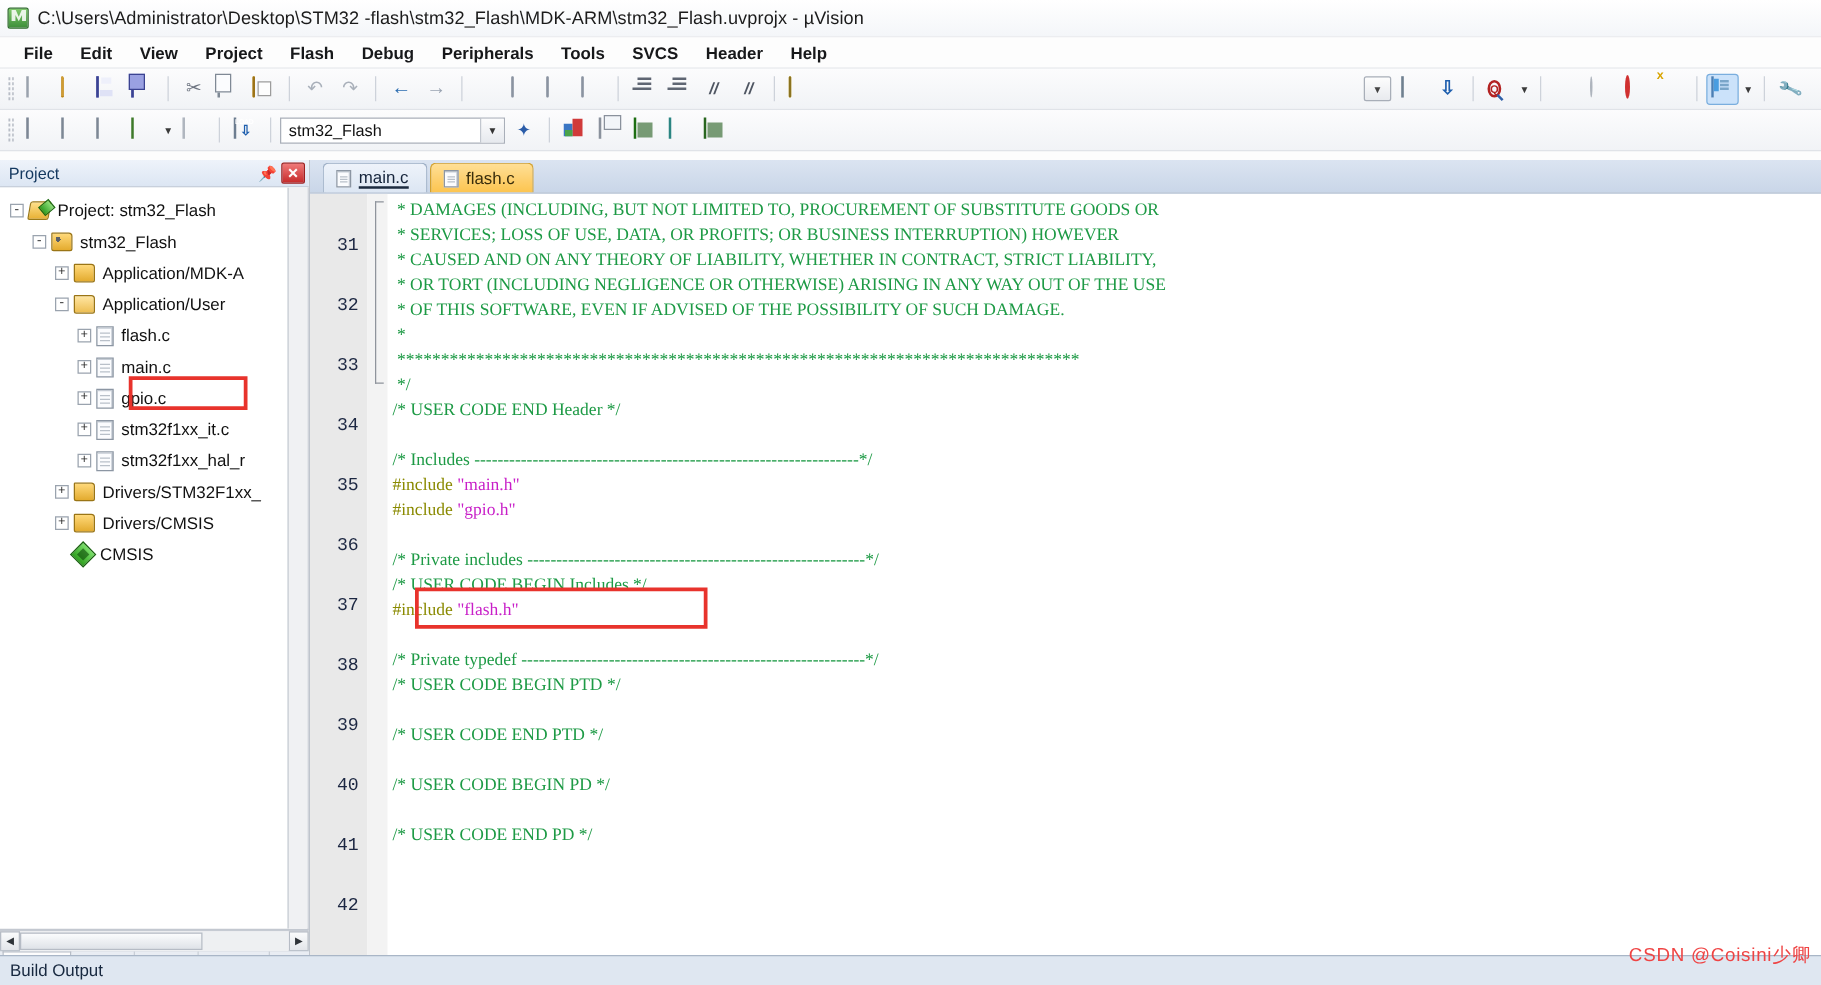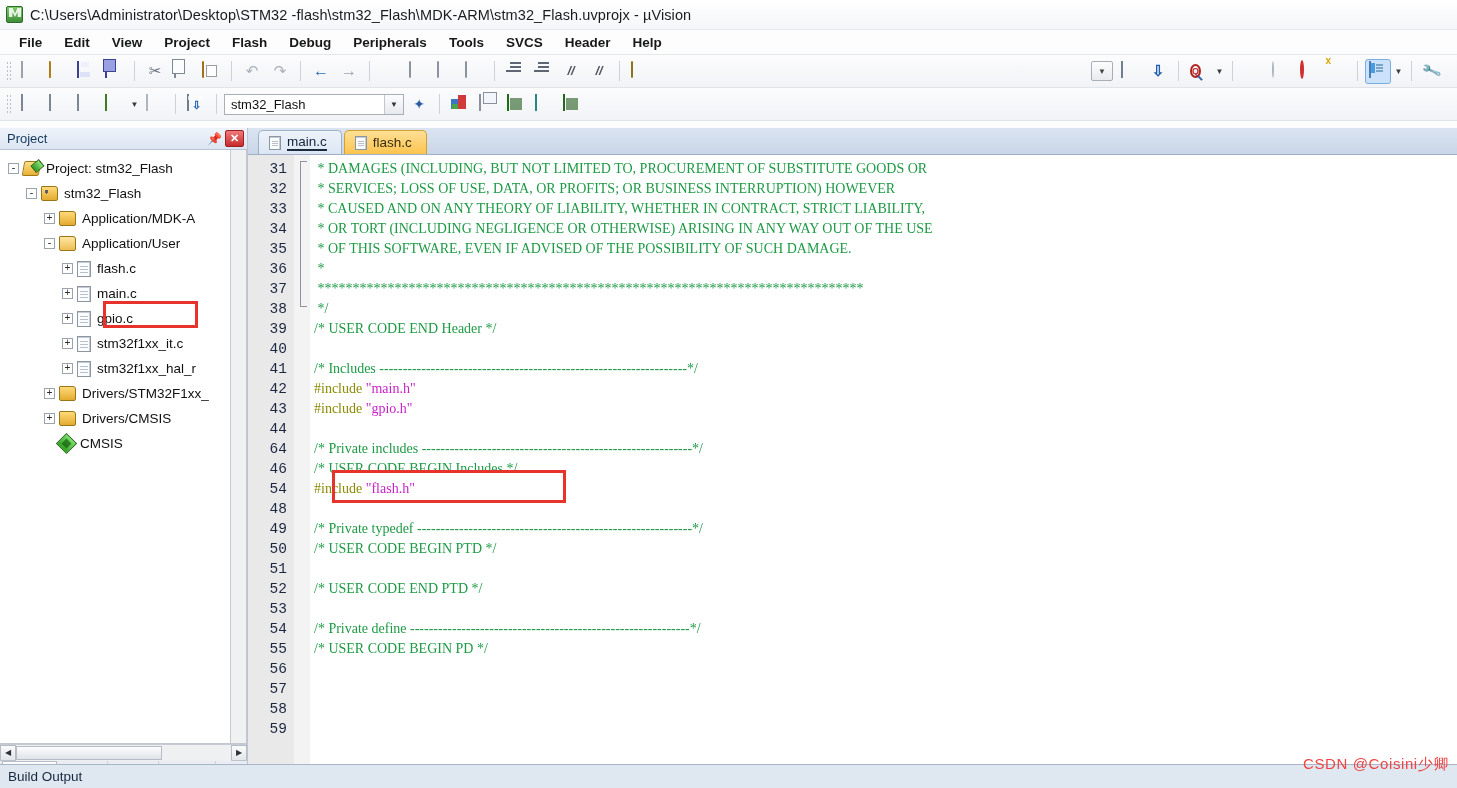--- a/index.html
+++ b/index.html
@@ -221,21 +221,21 @@
   .etab.active .etab-label { border-bottom:2px solid #1b2a3f; }
   .etab.inactive { background:linear-gradient(#ffdf96,#fcc44f); color:#3a2e0c; border-color:#d3a12e; }
   .etab .fico{ width:12px;height:14px;background:#fbfcfe;border:1px solid #8c96a3;flex:none;position:relative;
     box-shadow: inset -3px 3px 0 -2px #c6ccd5;}
   .etab .fico::after{content:"";position:absolute;left:2px;top:4px;width:6px;height:1px;background:#b9c0c9;
     box-shadow:0 2px 0 #b9c0c9,0 4px 0 #b9c0c9;}
 
   .code-wrap { flex:1; display:flex; overflow:hidden; position:relative; background:#fff; }
   .gutter { width:46px; flex:none; background:#e9e9e9; text-align:right; padding-top:4px;
     font-family:"Liberation Mono", monospace; font-size:14.5px; color:#1c2742; }
-  .gutter div { height:20px; line-height:20px; padding-right:7px; }
+  .gutter div { height:20px; line-height:20px; padding-right:7px;margin-top:28px; }
   .foldcol { width:16px; flex:none; background:#f3f3f3; position:relative; }
   .fold-bracket{ position:absolute; left:6px; top:6px; width:7px; height:146px;
     border-left:1px solid #8f949c; border-top:1px solid #8f949c; border-bottom:1px solid #8f949c; }
   .codecol { flex:1; padding-top:4px; overflow:hidden; position:relative;
     font-family:Liberation Serif, serif; font-size:14px; }
   .cline { height:20px; line-height:20px; white-space:pre; padding-left:4px; }
   .cmt { color:#1d9a45; }
   .pp  { color:#8a8a00; }
   .str { color:#c81fc8; }
 
@@ -600,23 +600,23 @@
             <div class="cline">&nbsp;</div>
             <div class="cline"><span class="cmt">/* Private includes ----------------------------------------------------------*/</span></div>
             <div class="cline"><span class="cmt">/* USER CODE BEGIN Includes */</span></div>
             <div class="cline"><span class="pp">#include </span><span class="str">"flash.h"</span></div>
             <div class="cline">&nbsp;</div>
             <div class="cline"><span class="cmt">/* Private typedef -----------------------------------------------------------*/</span></div>
             <div class="cline"><span class="cmt">/* USER CODE BEGIN PTD */</span></div>
             <div class="cline">&nbsp;</div>
             <div class="cline"><span class="cmt">/* USER CODE END PTD */</span></div>
             <div class="cline">&nbsp;</div>
-            <div class="cline"><span class="cmt">/* Private define ------------------------------------------------------------*/</span></div>
             <div class="cline"><span class="cmt">/* USER CODE BEGIN PD */</span></div>
             <div class="cline">&nbsp;</div>
+            <div class="cline"><span class="cmt">/* USER CODE END PD */</span></div>
             <div class="cline">&nbsp;</div>
           </div>
         <div class="redbox" style="left:84px; top:315px; width:234px; height:33px;"></div>
       </div>
 
       <div class="editor-hsb">
         <div class="sb-arrow" style="border:none;background:transparent;">‹</div>
         <div class="sb-thumb2" style="width:1050px;"></div>
       </div>
     </div>

